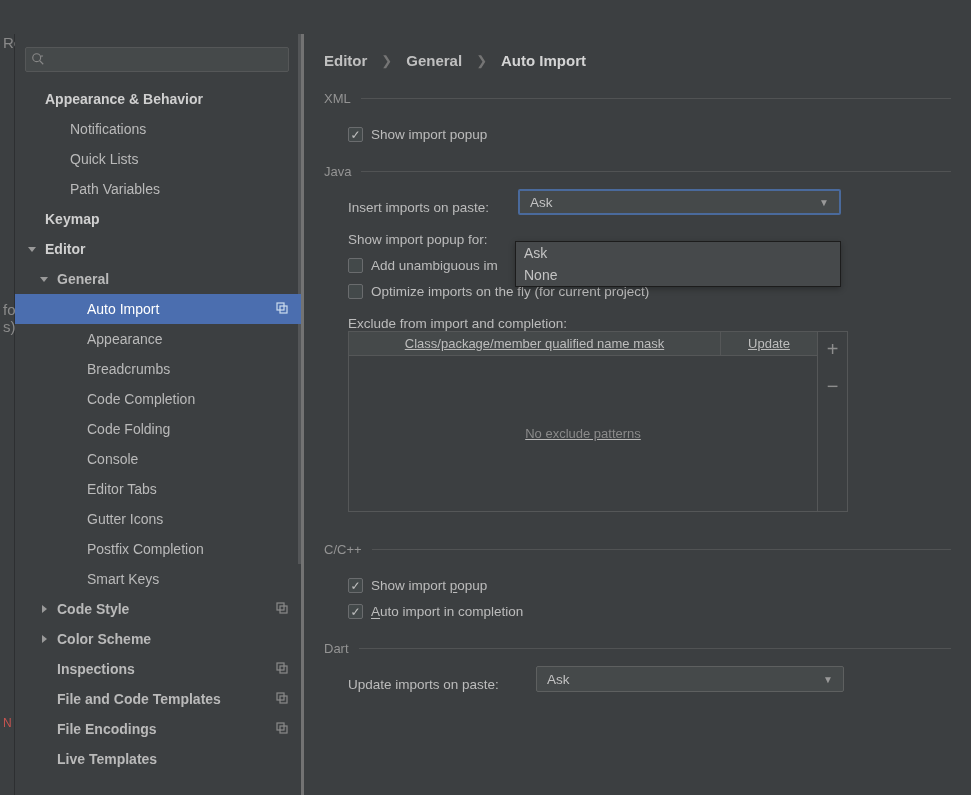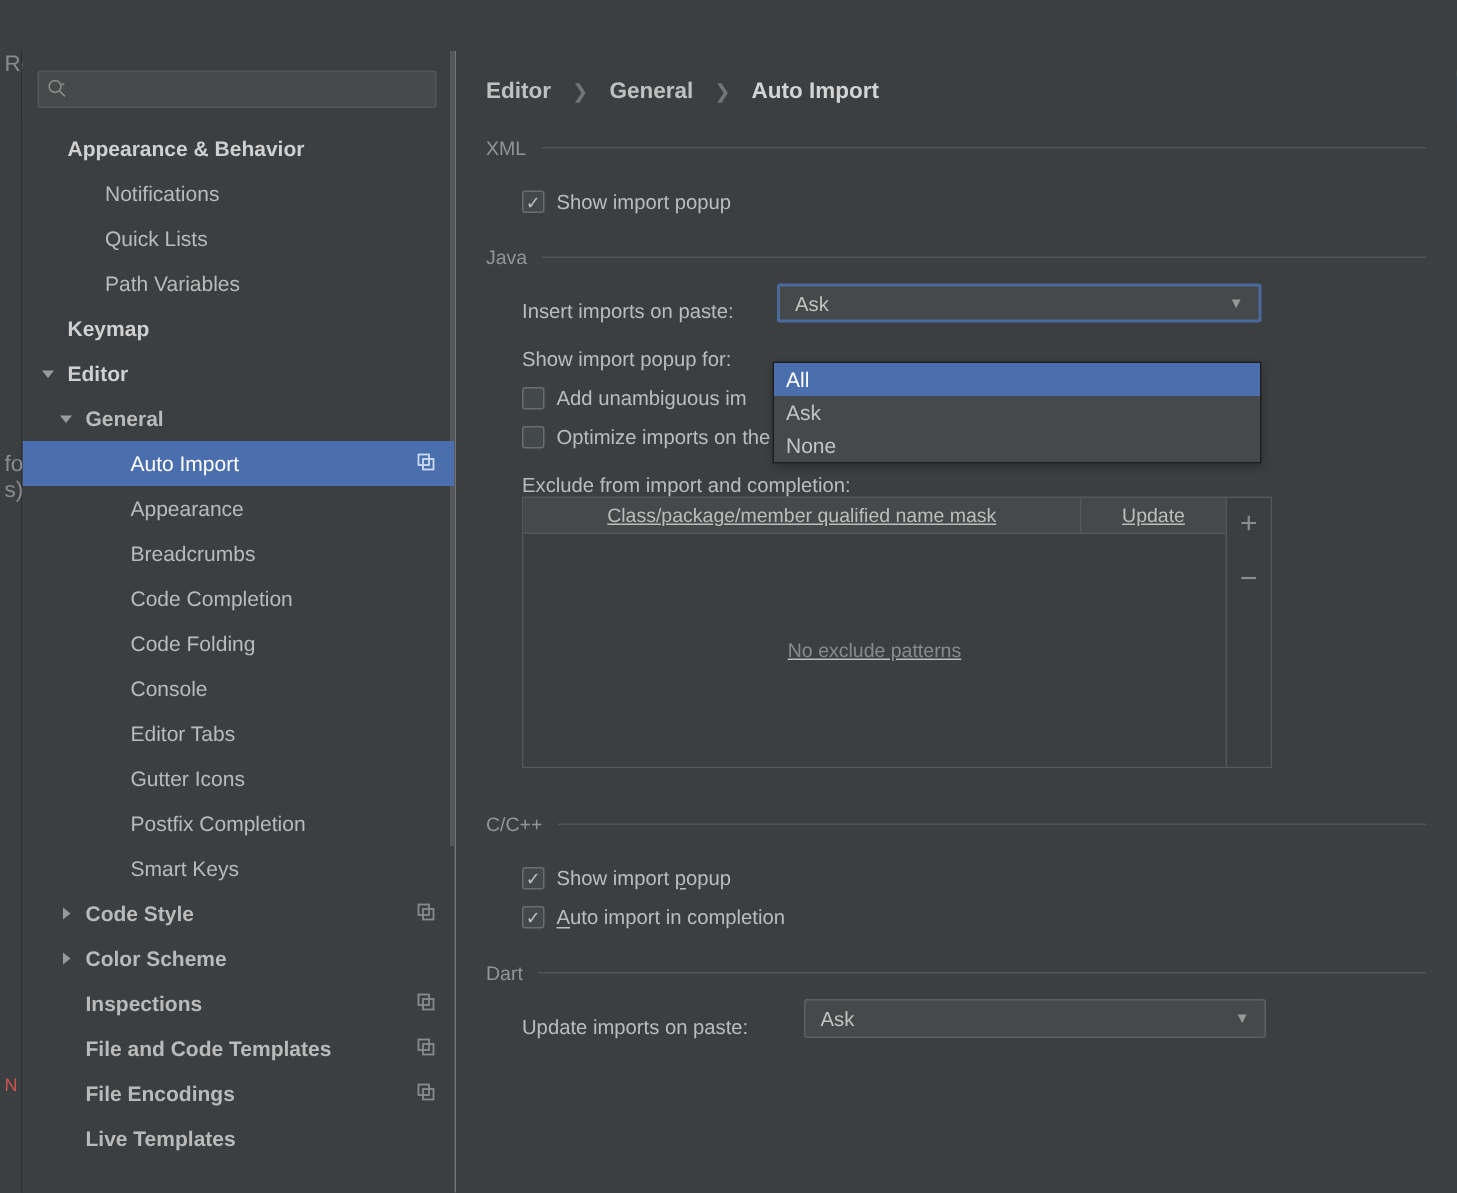--- a/index.html
+++ b/index.html
@@ -6,21 +6,21 @@
   body { background: #3c3f41; color: #bbbbbb; width: 971px; height: 795px; overflow: hidden; }
   .titlebar { background: #0ea5e9; height: 34px; display: flex; align-items: center; padding-left: 6px; gap: 6px; color: #000; border-top: 4px solid #eab308; margin-top: 47px; }
   .titlebar .app-icon { width: 18px; height: 18px; border-radius: 50%; background: radial-gradient(circle at 35% 35%, #a4e36b 0%, #6ab040 60%, #47862c 100%); }
   .titlebar .title { font-size: 14px; }
 
   .edge-left { position: absolute; left: 0; top: 34px; width: 15px; height: 761px; background: #3c3f41; border-right: 1px solid #2d2f31; z-index: 0; }
   .edge-left .edge-text { color: #8a8a8a; font-size: 15px; padding-left: 3px; }
   .edge-left .n { color: #c75450; font-size: 12px; position: absolute; bottom: 65px; left: 3px; }
 
   .window-body { position: absolute; left: 15px; top: 34px; width: 956px; height: 761px; display: flex; background: #3c3f41; z-index: 1; }
-  .sidebar { width: 289px; background: #3c3f41; border-right: 1px solid #737373; display: flex; flex-direction: column; position: relative; }
+  .sidebar { width: 289px; background: #3c3f41; border-right: 3px solid #737373; display: flex; flex-direction: column; position: relative; }
   .sidebar .scroll-ind { position: absolute; top: 0; right: 0; width: 3px; height: 530px; background: #545658; }
   .search-wrap { padding: 13px 12px 12px 10px; }
   .search-input { width: 100%; height: 25px; background: #45494a; border: 1px solid #555758; border-radius: 2px; padding-left: 26px; color: #bbb; font-size: 13px; }
   .search-wrap { position: relative; }
   .search-icon { position: absolute; left: 16px; top: 18px; width: 14px; height: 14px; pointer-events: none; }
   .search-icon svg { width: 14px; height: 14px; }
   .tree { font-size: 14px; overflow: hidden; }
   .tree-item { height: 30px; display: flex; align-items: center; padding-left: 12px; cursor: pointer; position: relative; }
   .tree-item.l1 { padding-left: 30px; font-weight: 600; color: #d0d0d0; }
   .tree-item.l2 { padding-left: 55px; color: #bababa; }
@@ -285,18 +285,17 @@
           <span class="label-left" style="width:180px">Update imports on paste:</span>
           <div class="select" style="width:308px">
             <span>Ask</span>
             <span class="chev">▼</span>
           </div>
         </div>
       </div>
     </div>
 
     <div class="dropdown" style="left:211px;top:207px">
-      <div class="opt hl">All</div>
       <div class="opt">Ask</div>
       <div class="opt">None</div>
     </div>
   </div>
 </div>
 
 </body></html>

